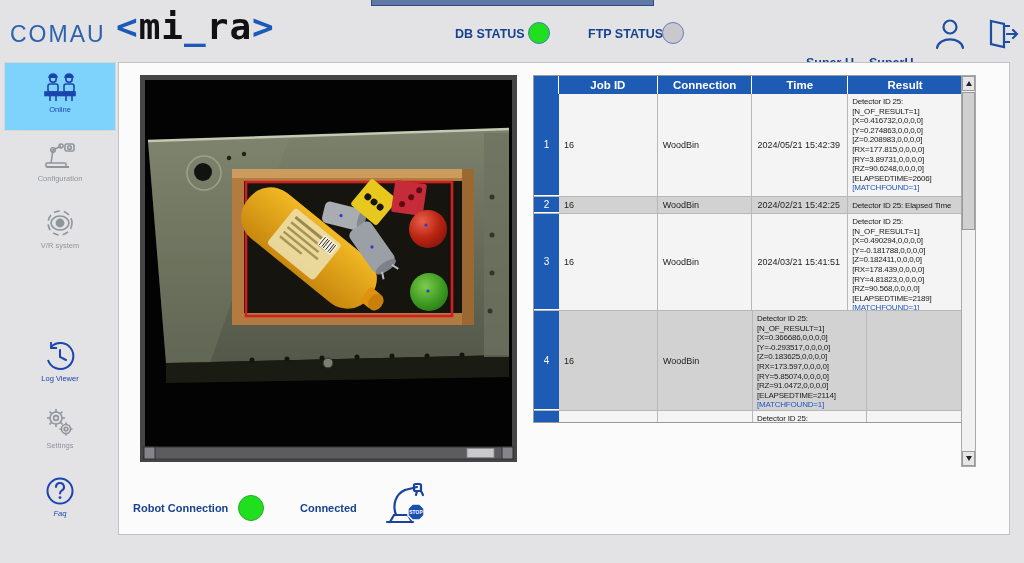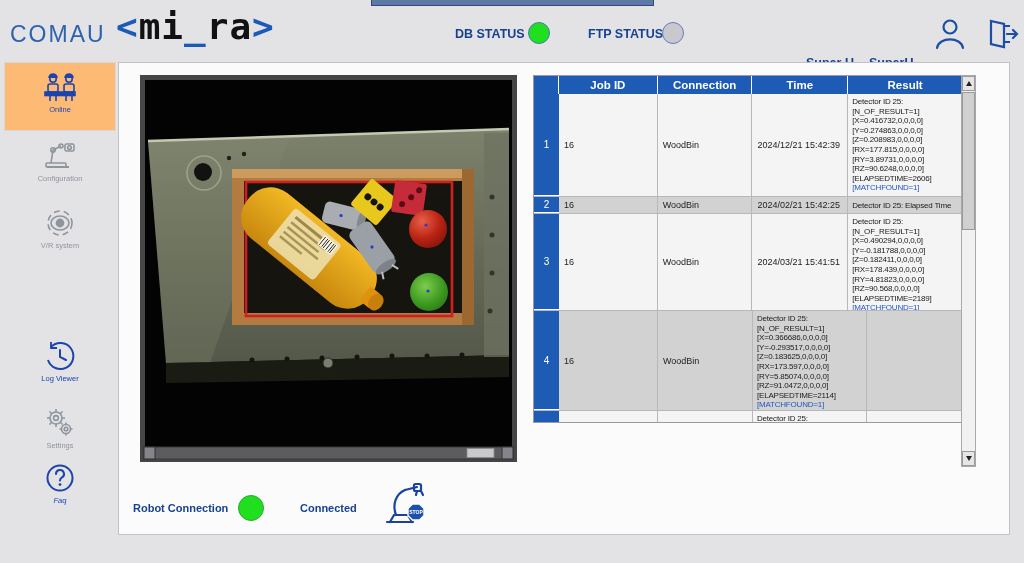--- a/index.html
+++ b/index.html
@@ -23,21 +23,21 @@
   .hdr-icon { position:absolute; top:17px; cursor:pointer; }
 
   
   .main-panel { position:absolute; left:118px; top:62px; width:892px; height:473px;
     background:#fbfbfc; border:1px solid #c2c2c4; }
 
   
   .side-item { position:absolute; left:4px; width:112px; height:64px; text-align:center; cursor:pointer; }
   .side-item .ic { display:block; margin:0 auto; height:32px; }
   .side-item .lbl { display:block; font-size:7.5px; margin-top:2px; }
-  .side-item.active { background:#fdba74; border:1px solid #d8d8da; height:69px; padding-top:8px; }
+  .side-item.active { background:#7dd3fc; border:1px solid #d8d8da; height:69px; padding-top:8px; }
   .c-blue { color:#1c44ae; }
   .c-gray { color:#8f959d; }
 
   
   .camera-wrap { position:absolute; left:140px; top:75px; width:377px; height:387px; }
 
   
   .table-wrap { position:absolute; left:533px; top:75px; width:429px; height:348px;
     overflow:hidden; background:#f4f4f4; border:1px solid #9a9a9a; border-right:none; }
   .thead { display:flex; height:18px; background:#1d5bb4; }
@@ -173,21 +173,21 @@
           <circle cx="13" cy="11" r="2.4"></circle>
         <path d="M13,2 v3 M13,17 v3 M4,11 h3 M19,11 h3 M6.5,4.5 l2,2 M17.5,15.5 l2,2 M19.5,4.5 l-2,2 M8.5,15.5 l-2,2"></path>
         <circle cx="23" cy="22" r="4.5"></circle>
           <circle cx="23" cy="22" r="1.8"></circle>
         <path d="M23,15.5 v2.5 M23,26 v2.5 M16.5,22 h2.5 M27,22 h2.5"></path>
       </svg>
     </span>
     <span class="lbl c-gray">Settings</span>
   </div>
 
-  <div class="side-item" style="top:462px;font-style:italic;">
+  <div class="side-item" style="top:475px;font-style:italic;">
     <span class="ic">
       <svg width="32" height="32" viewBox="0 0 32 32" fill="none" stroke="#1c44ae" stroke-width="2">
         <circle cx="16" cy="16" r="12.5"></circle>
         <path d="M12,12 a4,4 0 1 1 6,3.4 c-1.6,1 -2,1.6 -2,3.1" stroke-linecap="round"></path>
         <circle cx="16" cy="22.6" r="1.4" fill="#1c44ae" stroke="none"></circle>
       </svg>
     </span>
     <span class="lbl c-blue">Faq</span>
   </div>
 
@@ -308,21 +308,21 @@
       <div class="hc c-job">Job ID</div>
       <div class="hc c-desc">Connection</div>
       <div class="hc c-time">Time</div>
       <div class="hc c-res" style="border-right:none">Result</div>
     </div>
 
     <div class="trow r1">
       <div class="c-num">1</div>
       <div class="cell c-job">16</div>
       <div class="cell c-desc">WoodBin</div>
-      <div class="cell c-time">2024/12/21 15:42:39</div>
+      <div class="cell c-time">2024/05/21 15:42:39</div>
       <div class="cell c-res res-cell"><span class="res-main">Detector ID 25:
 [N_OF_RESULT=1]
 [X=0.416732,0,0,0,0]
 [Y=0.274863,0,0,0,0]
 [Z=0.208983,0,0,0,0]
 [RX=177.815,0,0,0,0]
 [RY=3.89731,0,0,0,0]
 [RZ=90.6248,0,0,0,0]
 [ELAPSEDTIME=2606]</span><br><span class="res-match">[MATCHFOUND=1]</span></div>
     </div>

